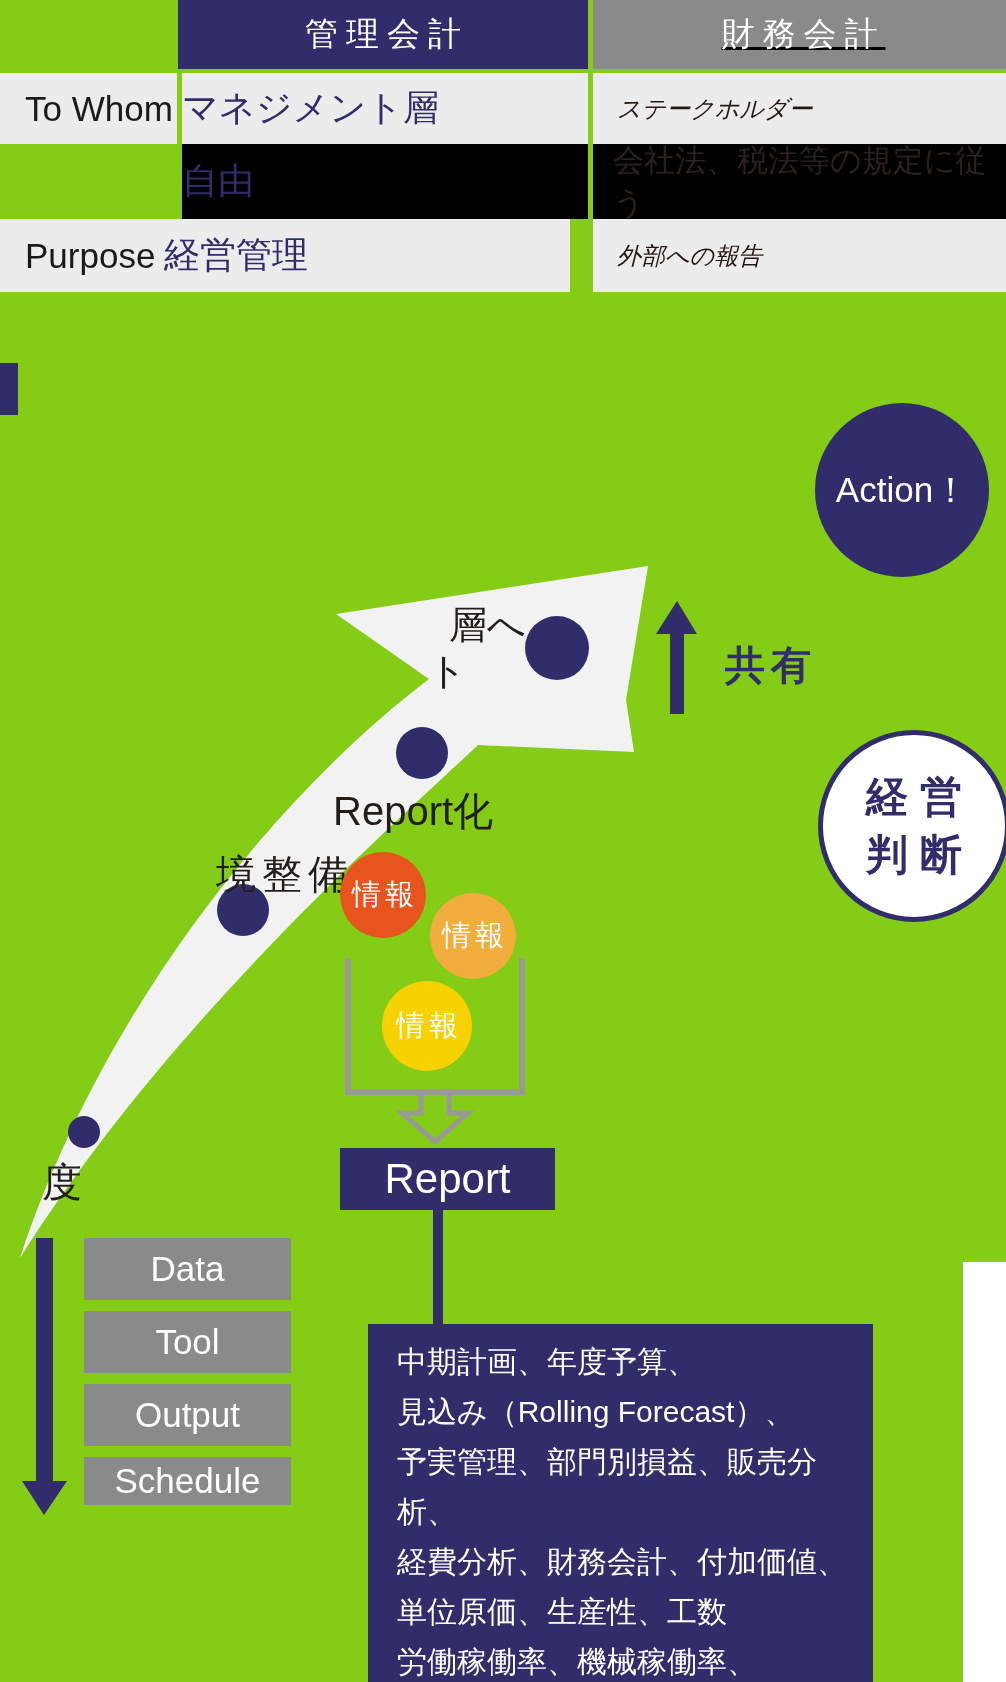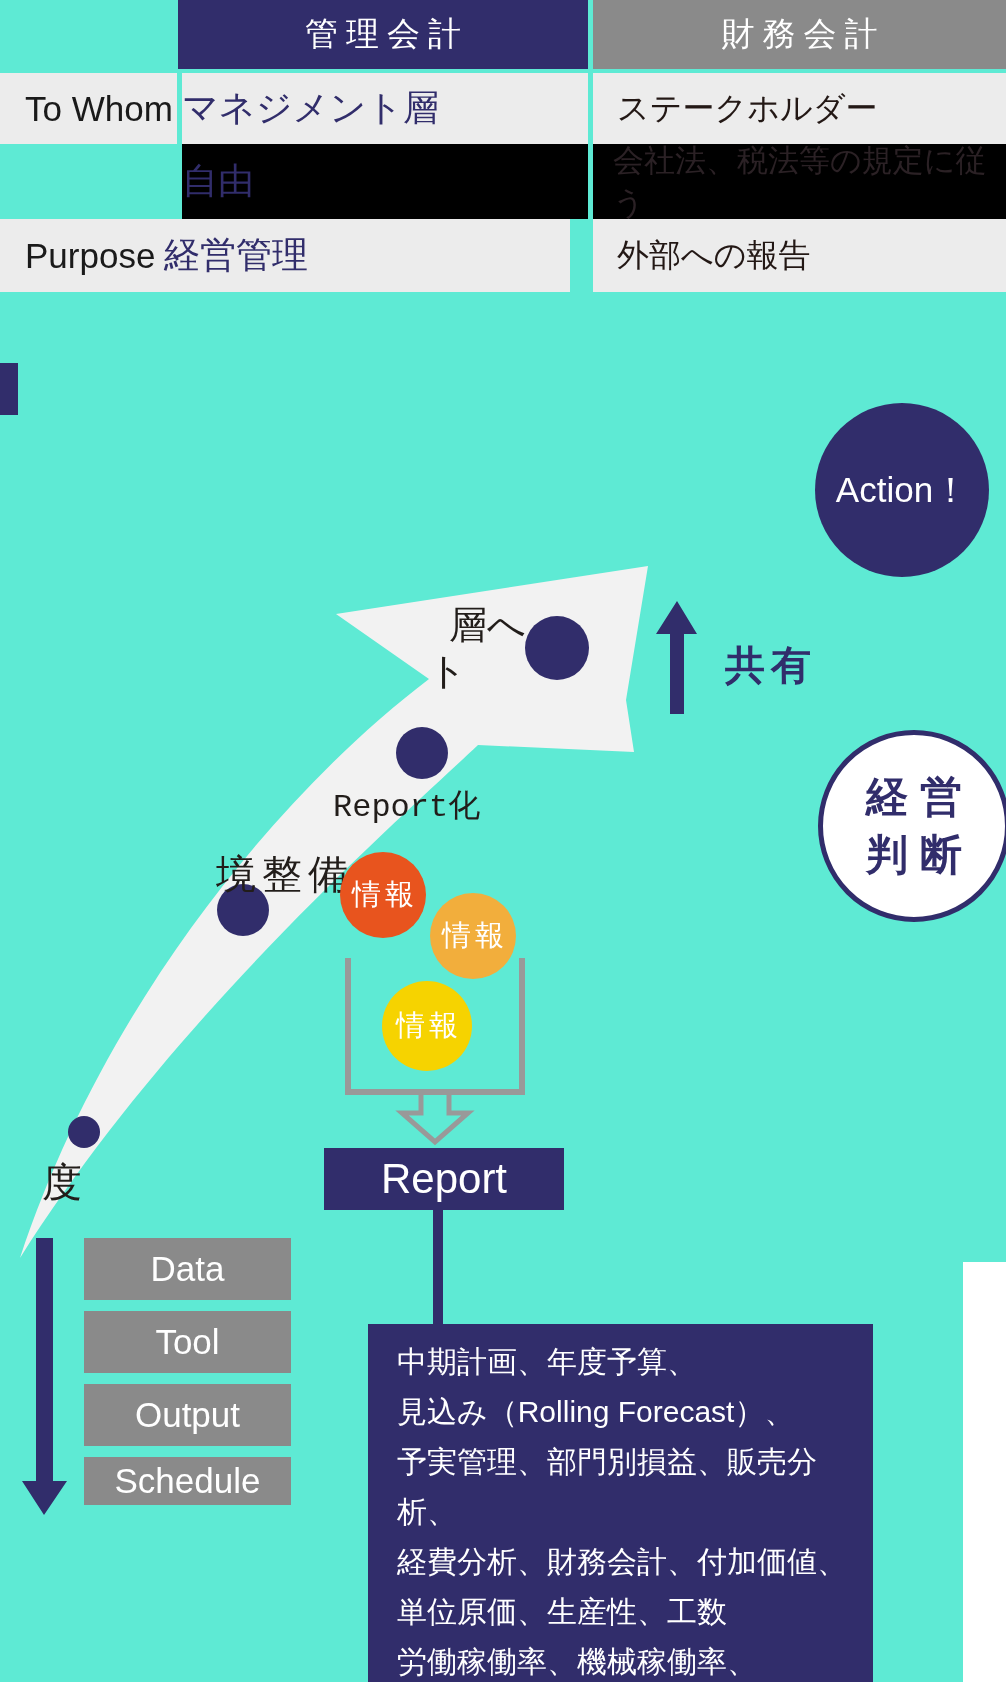--- a/index.html
+++ b/index.html
@@ -1,25 +1,25 @@
 <!DOCTYPE html>
 <html><head>
 <meta charset="utf-8">
 <style>
   html,body{margin:0;padding:0;background:#000;}
-  .canvas{position:relative;width:1006px;height:1682px;background:#5eead4;overflow:hidden;
+  .canvas{position:relative;width:1006px;height:1682px;background:#84cc16;overflow:hidden;
           font-family:"Liberation Sans","DejaVu Sans",sans-serif;}
   .abs{position:absolute;}
   .cell{position:absolute;display:flex;align-items:center;}
   .cell.light{background:#ececec;}
   .cell.center{justify-content:center;}
   .hdr-txt{color:#fff;font-size:33px;font-weight:500;letter-spacing:8px;padding-left:8px;}
   .lbl-txt{color:#1a1a1a;font-size:35px;padding-left:25px;}
   .navy-txt{color:#312d6b;font-size:36px;font-weight:500;}
-  .dark-txt{color:#231815;font-size:32px;font-weight:500;padding-left:24px;}
+  .dark-txt{color:#231815;font-size:24px;font-weight:500;padding-left:24px;font-style:italic;}
   .hidden-row-fin{color:#2b2125;font-size:31px;font-weight:500;padding-left:20px;}
   .circle{position:absolute;border-radius:50%;display:flex;align-items:center;justify-content:center;flex-direction:column;}
   .info-circle{color:#fff;font-size:29px;font-weight:500;letter-spacing:4px;padding-left:4px;}
   .arrow-label{position:absolute;color:#221d1a;font-weight:500;white-space:nowrap;}
   .graybox{position:absolute;background:#8a8a8a;display:flex;align-items:center;justify-content:center;
            color:#fff;font-size:35px;}
   .reportbox{position:absolute;background:#312d6b;display:flex;align-items:center;justify-content:center;
              color:#fff;font-size:42px;font-weight:500;}
   .infobox{position:absolute;background:#312d6b;color:#fff;font-size:30px;font-weight:500;
            line-height:50px;padding:13px 0 0 29px;box-sizing:border-box;overflow:hidden;}
@@ -27,21 +27,21 @@
   .decision-line{color:#312d6b;font-size:42px;font-weight:700;letter-spacing:12px;padding-left:12px;line-height:58px;}
 </style>
 </head>
 <body>
 
 <div class="canvas">
 
   <div class="cell center" style="left:178px;top:0;width:410px;height:69px;background:#312d6b;">
     <span class="hdr-txt">管理会計</span>
   </div>
-  <div class="cell center" style="left:593px;top:0;width:413px;height:69px;background:#8a8a8a;">
+  <div class="cell center" style="left:593px;top:0;width:413px;height:69px;background:#8a8a8a;text-decoration:underline;">
     <span class="hdr-txt">財務会計</span>
   </div>
 
   <div class="cell light" style="left:0;top:73px;width:177px;height:71px;">
     <span class="lbl-txt">To Whom</span>
   </div>
   <div class="cell light" style="left:182px;top:73px;width:406px;height:71px;">
     <span class="navy-txt">マネジメント層</span>
   </div>
   <div class="cell light" style="left:593px;top:73px;width:413px;height:71px;">
@@ -87,21 +87,21 @@
 
     <rect x="433" y="1210" width="10" height="116" fill="#312d6b"></rect>
 
     <path d="M 36 1238 L 53 1238 L 53 1481 L 67 1481 L 44 1515 L 22 1481 L 36 1481 Z" fill="#312d6b"></path>
 
     <rect x="963" y="1262" width="43" height="420" fill="#ffffff"></rect>
   </svg>
 
   <div class="arrow-label" style="left:449px;top:600px;font-size:38px;">層へ</div>
   <div class="arrow-label" style="left:428px;top:646px;font-size:38px;">ト</div>
-  <div class="arrow-label" style="left:333px;top:784px;font-size:32px;font-family:Liberation Mono, monospace;">Report化</div>
+  <div class="arrow-label" style="left:333px;top:784px;font-size:40px;">Report化</div>
   <div class="arrow-label" style="left:216px;top:847px;font-size:40px;letter-spacing:6px;">境整備</div>
   <div class="arrow-label" style="left:42px;top:1155px;font-size:40px;">度</div>
 
   <div class="circle" style="left:815px;top:403px;width:174px;height:174px;background:#312d6b;">
     <span style="color:#fff;font-size:35px;font-weight:500;">Action！</span>
   </div>
 
   <div class="share" style="left:725px;top:638px;">共有</div>
 
   <div class="circle" style="left:818px;top:730px;width:182px;height:182px;background:#fff;border:5px solid #312d6b;">
@@ -112,21 +112,21 @@
   <div class="circle" style="left:340px;top:852px;width:86px;height:86px;background:#e8541e;">
     <span class="info-circle">情報</span>
   </div>
   <div class="circle" style="left:430px;top:893px;width:86px;height:86px;background:#f2ae3c;">
     <span class="info-circle">情報</span>
   </div>
   <div class="circle" style="left:382px;top:981px;width:90px;height:90px;background:#f6d300;">
     <span class="info-circle">情報</span>
   </div>
 
-  <div class="reportbox" style="left:324px;top:1148px;width:240px;height:62px;">
+  <div class="reportbox" style="left:340px;top:1148px;width:215px;height:62px;">
     <span>Report</span>
   </div>
 
   <div class="graybox" style="left:84px;top:1238px;width:207px;height:62px;">
     <span>Data</span>
   </div>
   <div class="graybox" style="left:84px;top:1311px;width:207px;height:62px;">
     <span>Tool</span>
   </div>
   <div class="graybox" style="left:84px;top:1384px;width:207px;height:62px;">

